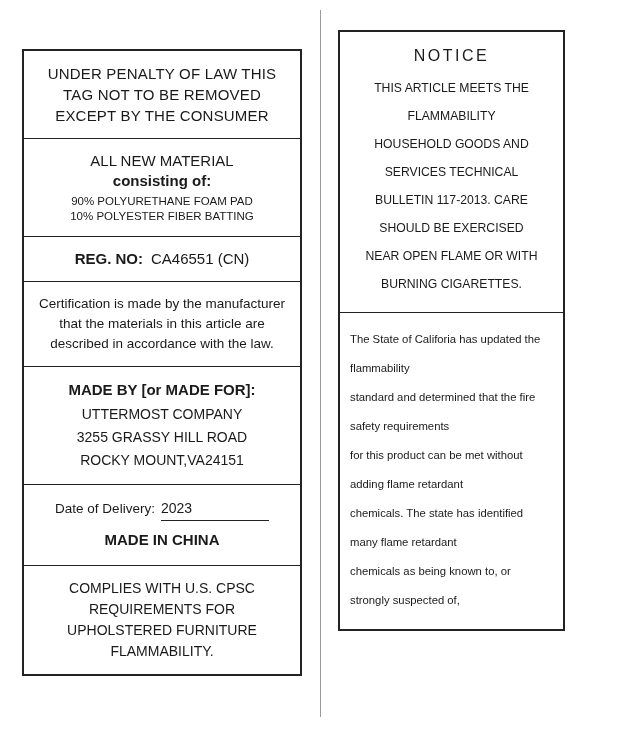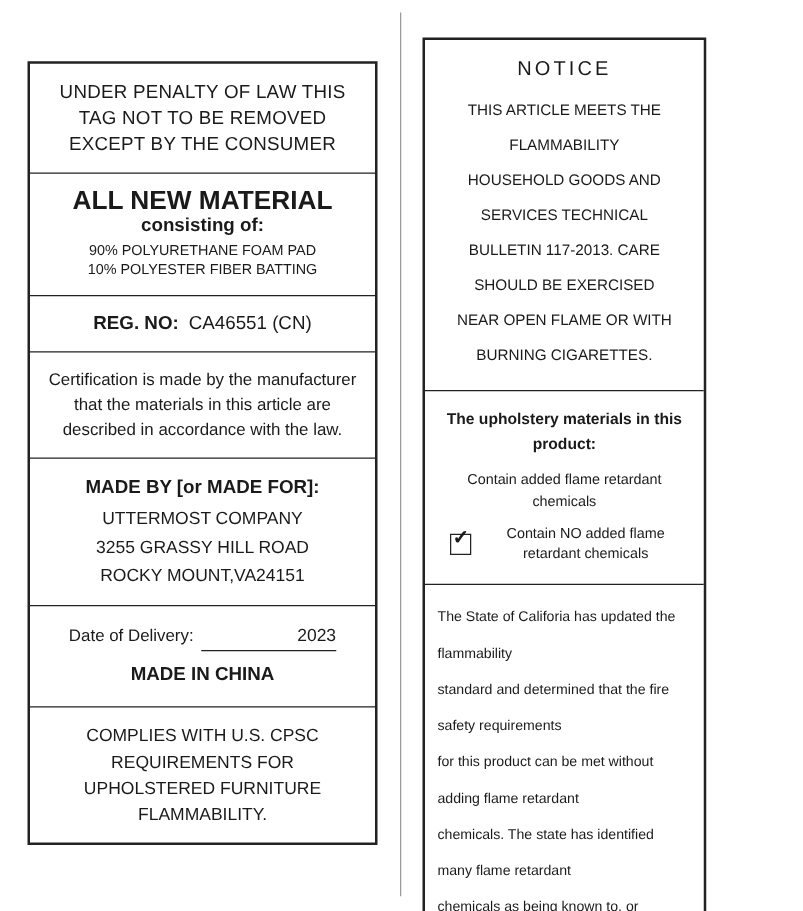--- a/index.html
+++ b/index.html
@@ -51,22 +51,22 @@
   .law-label .sec:last-child {
     border-bottom: none;
   }
 
   .sec-title {
     font-size: 15px;
     line-height: 21px;
     letter-spacing: .2px;
   }
   .mat-title {
-    font-size: 21px;
-    font-weight: bold;
+    font-size: 15px;
+    font-weight: normal;
     line-height: 20px;
   }
   .mat-sub {
     font-size: 15px;
     font-weight: bold;
     line-height: 20px;
     margin-bottom: 3px;
   }
   .mat-line {
     font-size: 11.5px;
@@ -100,21 +100,21 @@
     display: flex;
     align-items: baseline;
     justify-content: center;
     gap: 6px;
     padding: 0 6px;
   }
   .delivery-value {
     display: inline-block;
     min-width: 108px;
     border-bottom: 1.5px solid #222;
-    text-align: right;
+    text-align: left;
     font-size: 14px;
     padding-bottom: 1px;
   }
   .made-in {
     font-size: 15px;
     font-weight: bold;
     line-height: 26px;
     margin-top: 6px;
   }
   .cpsc-left {
@@ -257,30 +257,20 @@
       <div class="sec">
         <div class="notice-head">NOTICE</div>
         <div class="notice-body">
           <p>THIS ARTICLE MEETS THE FLAMMABILITY</p>
           <p>HOUSEHOLD GOODS AND SERVICES TECHNICAL</p>
           <p>BULLETIN 117-2013. CARE SHOULD BE EXERCISED</p>
           <p>NEAR OPEN FLAME OR WITH BURNING CIGARETTES.</p>
         </div>
       </div>
 
-      <div class="sec">
-        <div class="uph-title">The upholstery materials in this product:</div>
-        <div class="opt-line">Contain added flame retardant chemicals</div>
-        <div class="opt-checked">
-          <span class="checkbox">
-            <span class="mark">✓</span>
-          </span>
-          <span class="txt">Contain NO added flame retardant chemicals</span>
-        </div>
-      </div>
 
       <div class="sec">
         <div class="state-body">
           <p>The State of Califoria has updated the flammability</p>
           <p>standard and determined that the fire safety requirements</p>
           <p>for this product can be met without adding flame retardant</p>
           <p>chemicals. The state has identified many flame retardant</p>
           <p>chemicals as being known to, or strongly suspected of,</p>
 
         </div>

